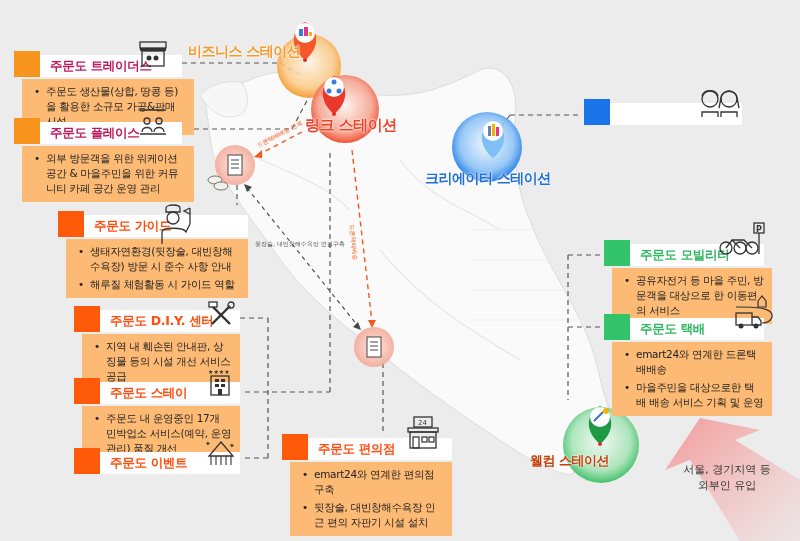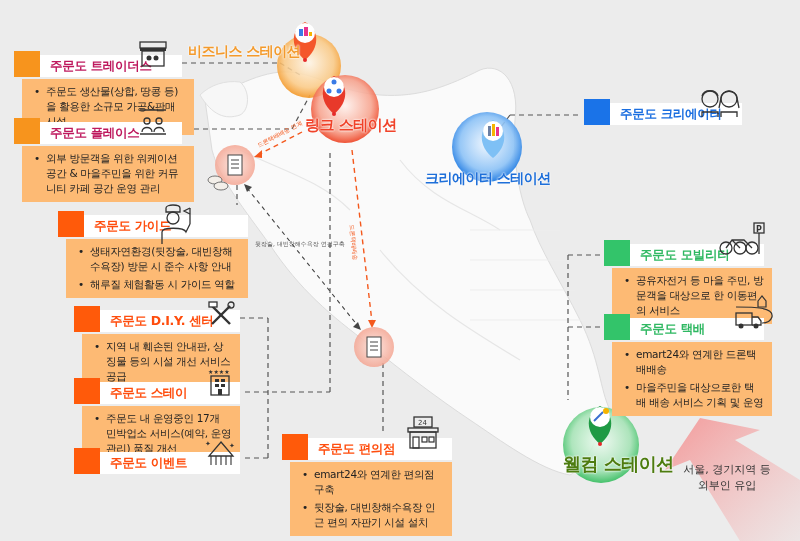--- a/index.html
+++ b/index.html
@@ -160,21 +160,21 @@
 
     <g stroke="#555" fill="#f3efe9" stroke-width="0.8">
       <ellipse cx="215" cy="180" rx="7" ry="4"></ellipse>
       <ellipse cx="221" cy="186" rx="7" ry="4"></ellipse>
     </g>
   </svg>
 
   <div class="station-label" style="left:188px;top:43px;font-size:14px;color:#f39a2c;text-shadow:0 0 2px #fff,0 0 2px #fff;">비즈니스 스테이션</div>
   <div class="station-label" style="left:305px;top:116px;font-size:15px;color:#f0432a;text-shadow:0 0 2px #fff,0 0 2px #fff;">링크 스테이션</div>
   <div class="station-label" style="left:425px;top:170px;font-size:14px;color:#1e6fd9;text-shadow:0 0 2px #fff,0 0 2px #fff;">크리에이터 스테이션</div>
-  <div class="station-label" style="left:563px;top:452px;font-size:18px;color:#4d7c0f;text-shadow:0 0 2px #fff,0 0 2px #fff;">웰컴 스테이션</div>
+  <div class="station-label" style="left:530px;top:452px;font-size:13px;color:#c2410c;text-shadow:0 0 2px #fff,0 0 2px #fff;">웰컴 스테이션</div>
 
   <div class="small-note" style="left:255px;top:130px;color:#f4581c;transform:rotate(-28deg);">드론택배배송 연계</div>
   <div class="small-note" style="left:335px;top:238px;color:#f4581c;transform:rotate(84deg);">드론택배배송</div>
   <div class="small-note" style="left:255px;top:240px;color:#555;">뒷장술, 대빈창해수욕장 연결구축</div>
 
   <div class="card" style="left:34px;top:55px;width:148px;">
     <div class="hdr">
       <div class="sq orange-sq"></div>
       <span class="ttl orange-t">주문도 트레이더스</span>
     </div>
@@ -301,21 +301,20 @@
     <rect x="2" y="12" width="30" height="4" fill="none" stroke="#333" stroke-width="1.3"></rect>
     <rect x="4" y="16" width="26" height="16" fill="none" stroke="#333" stroke-width="1.3"></rect>
     <rect x="7" y="21" width="6" height="11" fill="none" stroke="#333" stroke-width="1.2"></rect>
     <rect x="16" y="21" width="5" height="5" fill="none" stroke="#333" stroke-width="1.2"></rect>
     <rect x="23" y="21" width="5" height="5" fill="none" stroke="#333" stroke-width="1.2"></rect>
   </svg>
 
   <div class="card" style="left:604px;top:103px;width:138px;">
     <div class="hdr">
       <div class="sq blue-sq"></div>
-      <span class="ttl blue-t">주문도 크리에이터</span>
     </div>
   </div>
   <svg class="icon" style="left:698px;top:86px;" width="44" height="32" viewBox="0 0 44 32">
     <circle cx="12" cy="13" r="8" fill="none" stroke="#333" stroke-width="1.3"></circle>
     <path d="M4,10 C6,3 18,3 20,10" fill="none" stroke="#333" stroke-width="1.3"></path>
     <circle cx="31" cy="13" r="8" fill="none" stroke="#333" stroke-width="1.3"></circle>
     <path d="M23,12 C23,3 39,3 39,12 L41,22 M23,12 L21,22" fill="none" stroke="#333" stroke-width="1.3"></path>
     <path d="M4,31 L4,26 L20,26 L20,31 M23,31 L23,26 L39,26 L39,31" fill="none" stroke="#333" stroke-width="1.3"></path>
   </svg>
 

